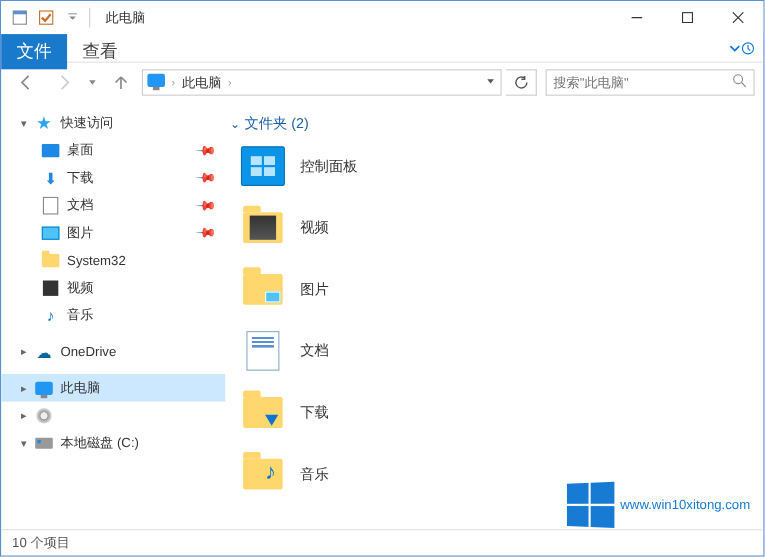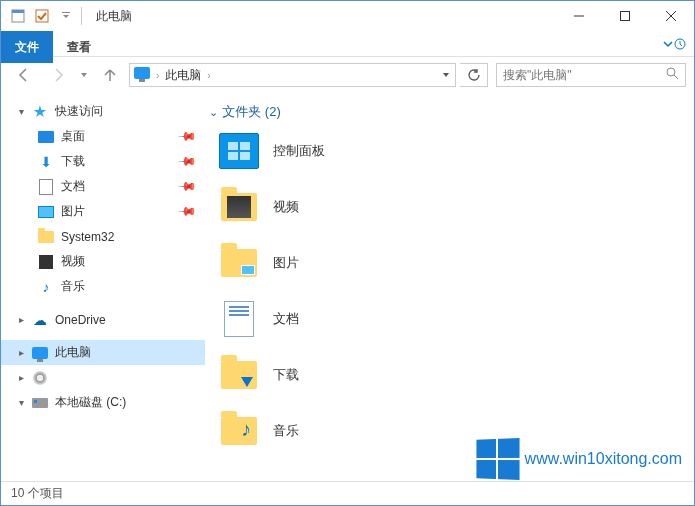--- a/index.html
+++ b/index.html
@@ -9,21 +9,21 @@
   .titlebar { height: 30px; display: flex; align-items: center; background: #fff; }
   .titlebar .qat { display: flex; align-items: center; padding-left: 8px; gap: 6px; }
   .qat-item { width: 18px; height: 18px; display: flex; align-items: center; justify-content: center; }
   .titlebar .sep { width: 1px; height: 18px; background: #ccc; margin: 0 6px; }
   .title-text { font-size: 12px; color: #333; margin-left: 8px; }
   .win-controls { margin-left: auto; display: flex; }
   .win-btn { width: 46px; height: 30px; display: flex; align-items: center; justify-content: center; color: #555; }
   
   
   .ribbon { height: 26px; display: flex; align-items: stretch; border-bottom: 1px solid #e0e0e0; }
-  .ribbon-tab { padding: 16px 14px; font-size: 12px; display: flex; align-items: center; color: #444; font-weight: bold; }
+  .ribbon-tab { padding: 16px 14px; font-size: 16px; display: flex; align-items: center; color: #444; }
   .ribbon-tab.file { background: #1979ca; color: #fff; }
   .ribbon-expand { margin-left: auto; width: 40px; display: flex; align-items: center; justify-content: center; }
   
   
   .addrbar { height: 36px; display: flex; align-items: center; padding: 4px 8px; gap: 4px; }
   .nav-btn { width: 30px; height: 24px; display: flex; align-items: center; justify-content: center; color: #999; }
   .addr-box { flex: 1; height: 24px; border: 1px solid #ccc; display: flex; align-items: center; padding: 0 4px; }
   .addr-icon { width: 16px; height: 16px; margin-right: 4px; }
   .addr-crumb { font-size: 12px; color: #333; padding: 0 4px; }
   .addr-arrow { color: #999; font-size: 10px; padding: 0 2px; }
@@ -84,21 +84,21 @@
   .ico-drive { width: 16px; height: 10px; background: #999; border-radius: 1px; position: relative; }
   .ico-drive::after { content: ''; position: absolute; left: 2px; top: 2px; width: 3px; height: 3px; background: #1e88e5; }
   
   
   .watermark { position: absolute; right: 12px; bottom: 26px; display: flex; align-items: center; gap: 6px; opacity: 0.95; }
   .wm-logo { display: grid; grid-template-columns: 1fr 1fr; grid-template-rows: 1fr 1fr; gap: 2px; width: 44px; height: 40px; transform: perspective(100px) rotateY(-12deg); }
   .wm-logo div { background: #0b74d1; }
   .wm-text { display: flex; flex-direction: column; }
   .wm-title { font-size: 22px; color: #0b74d1; font-style: italic; font-weight: 600; }
   .wm-title .zhj { font-style: normal; font-weight: normal; }
-  .wm-url { font-size: 16px; color: #0b74d1; }
+  .wm-url { font-size: 12px; color: #0b74d1; }
 </style>
 </head>
 <body>
 
 <div class="titlebar">
   <div class="qat">
     <div class="qat-item">
       <svg width="14" height="14" viewBox="0 0 14 14">
           <rect x="1" y="1" width="12" height="12" fill="#fff" stroke="#8a8a8a"></rect>
           <rect x="1" y="1" width="12" height="3" fill="#5a8fd6"></rect>

